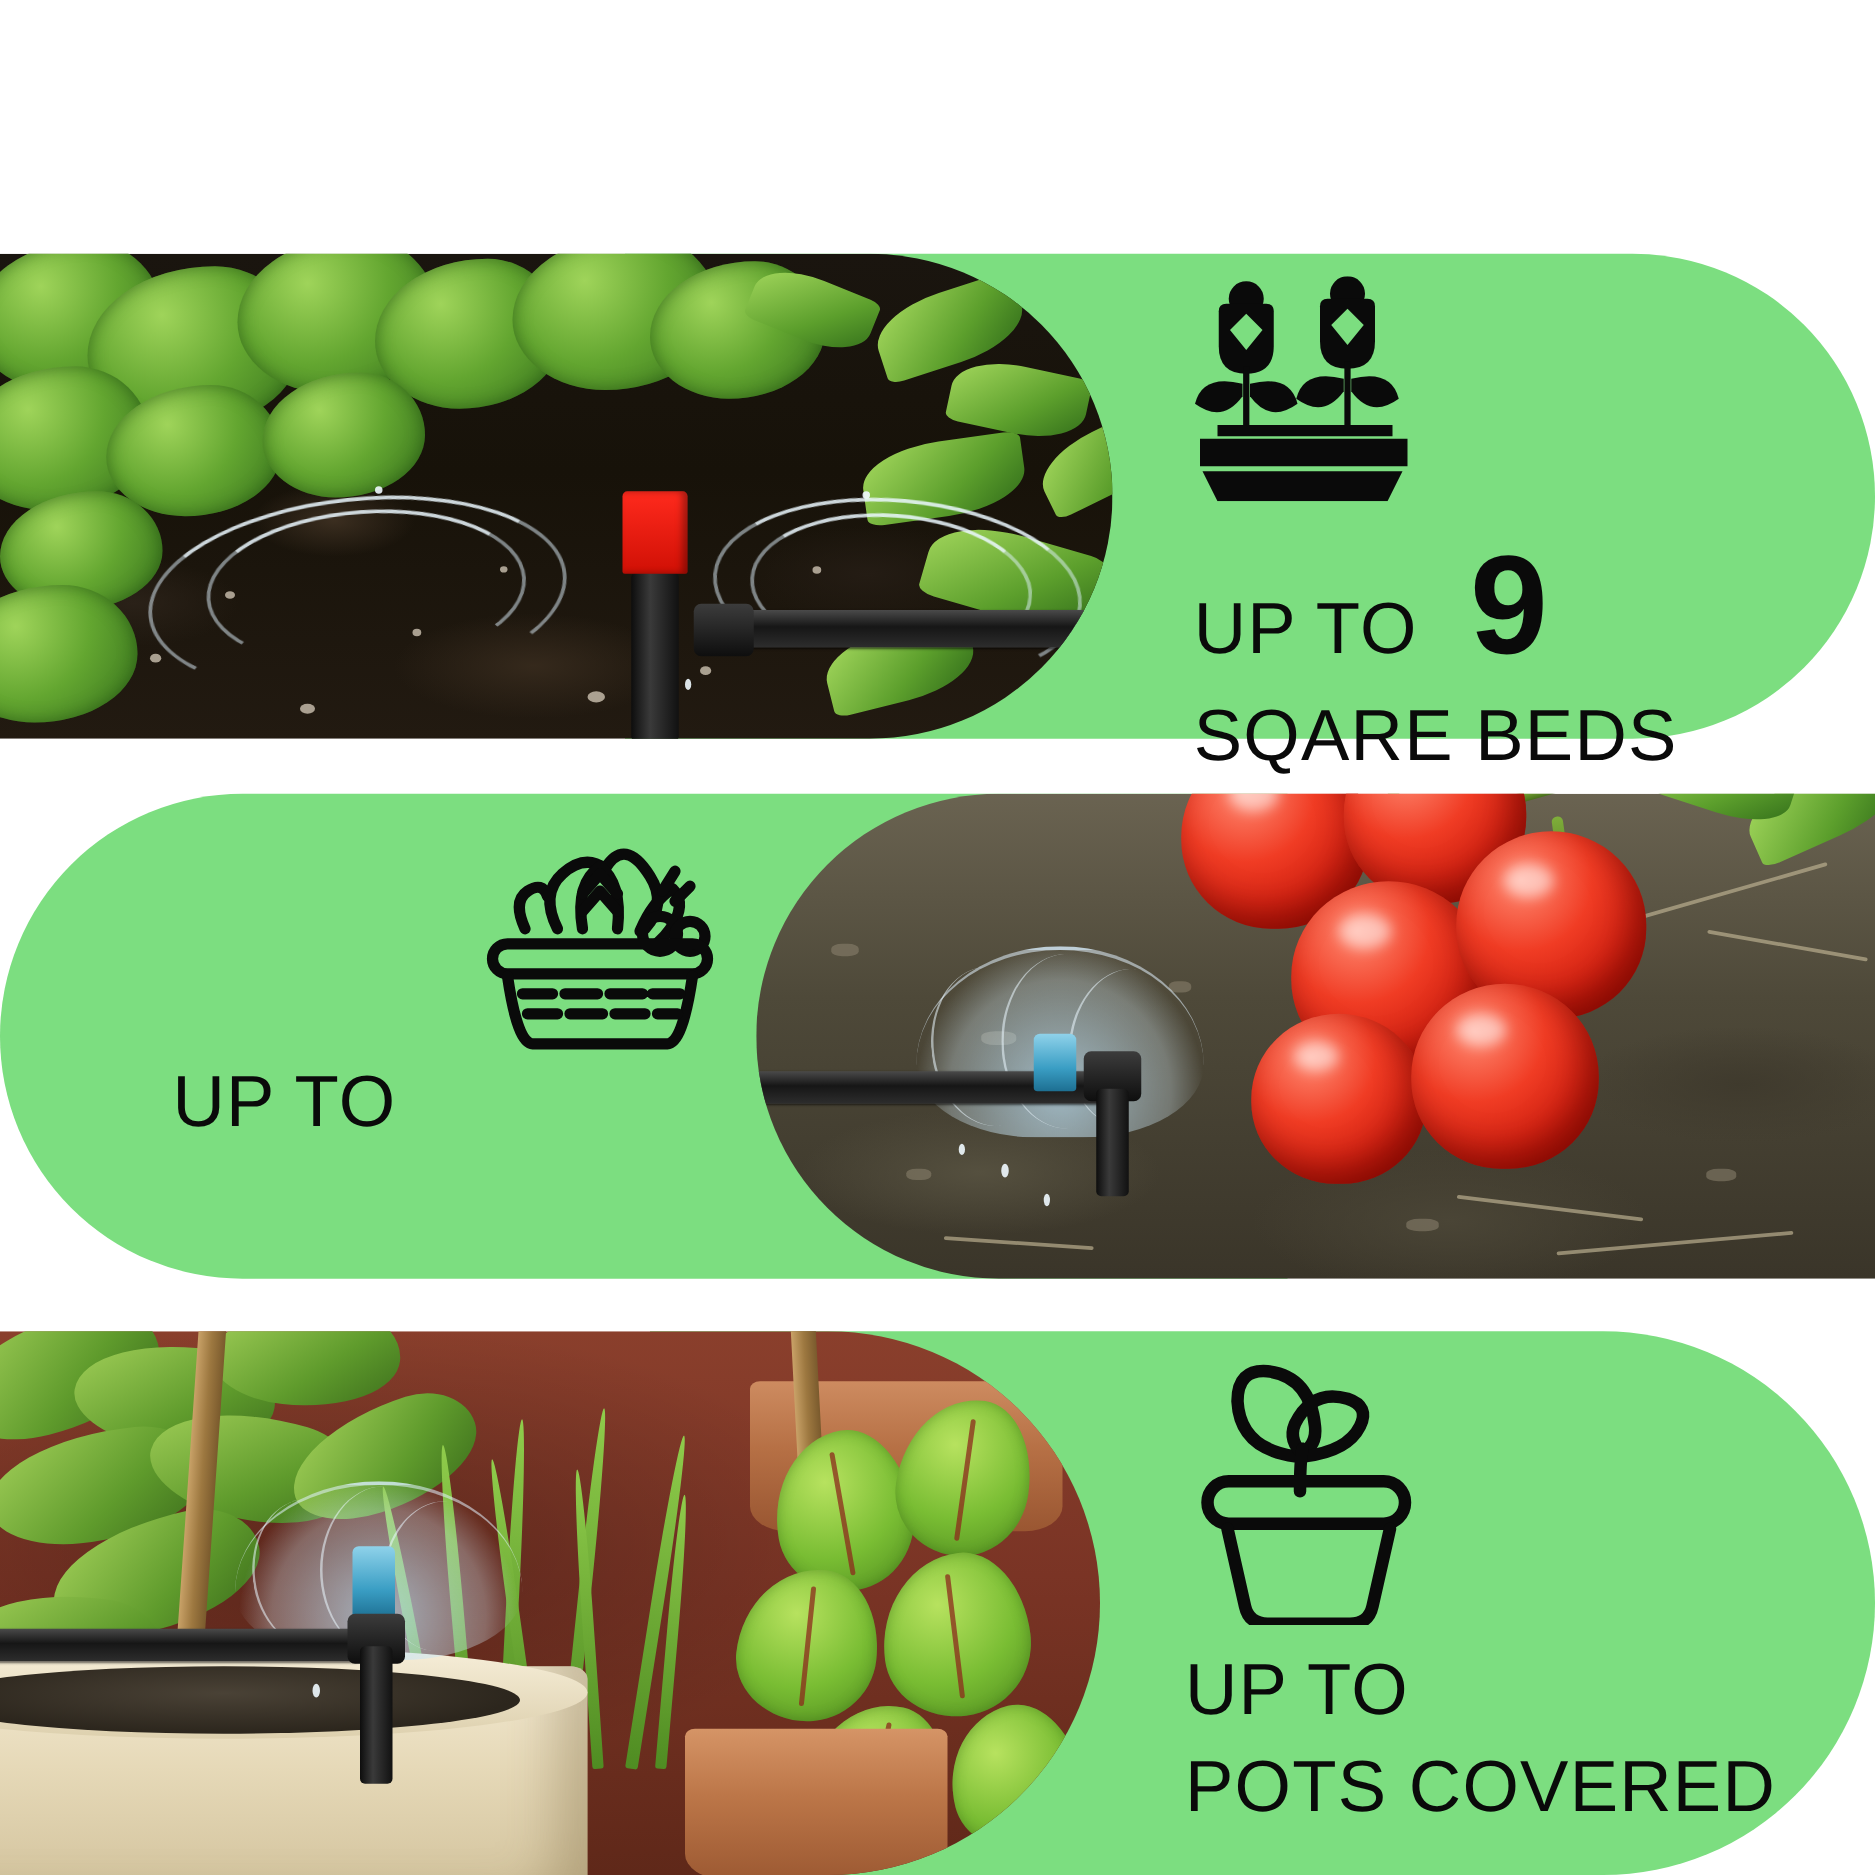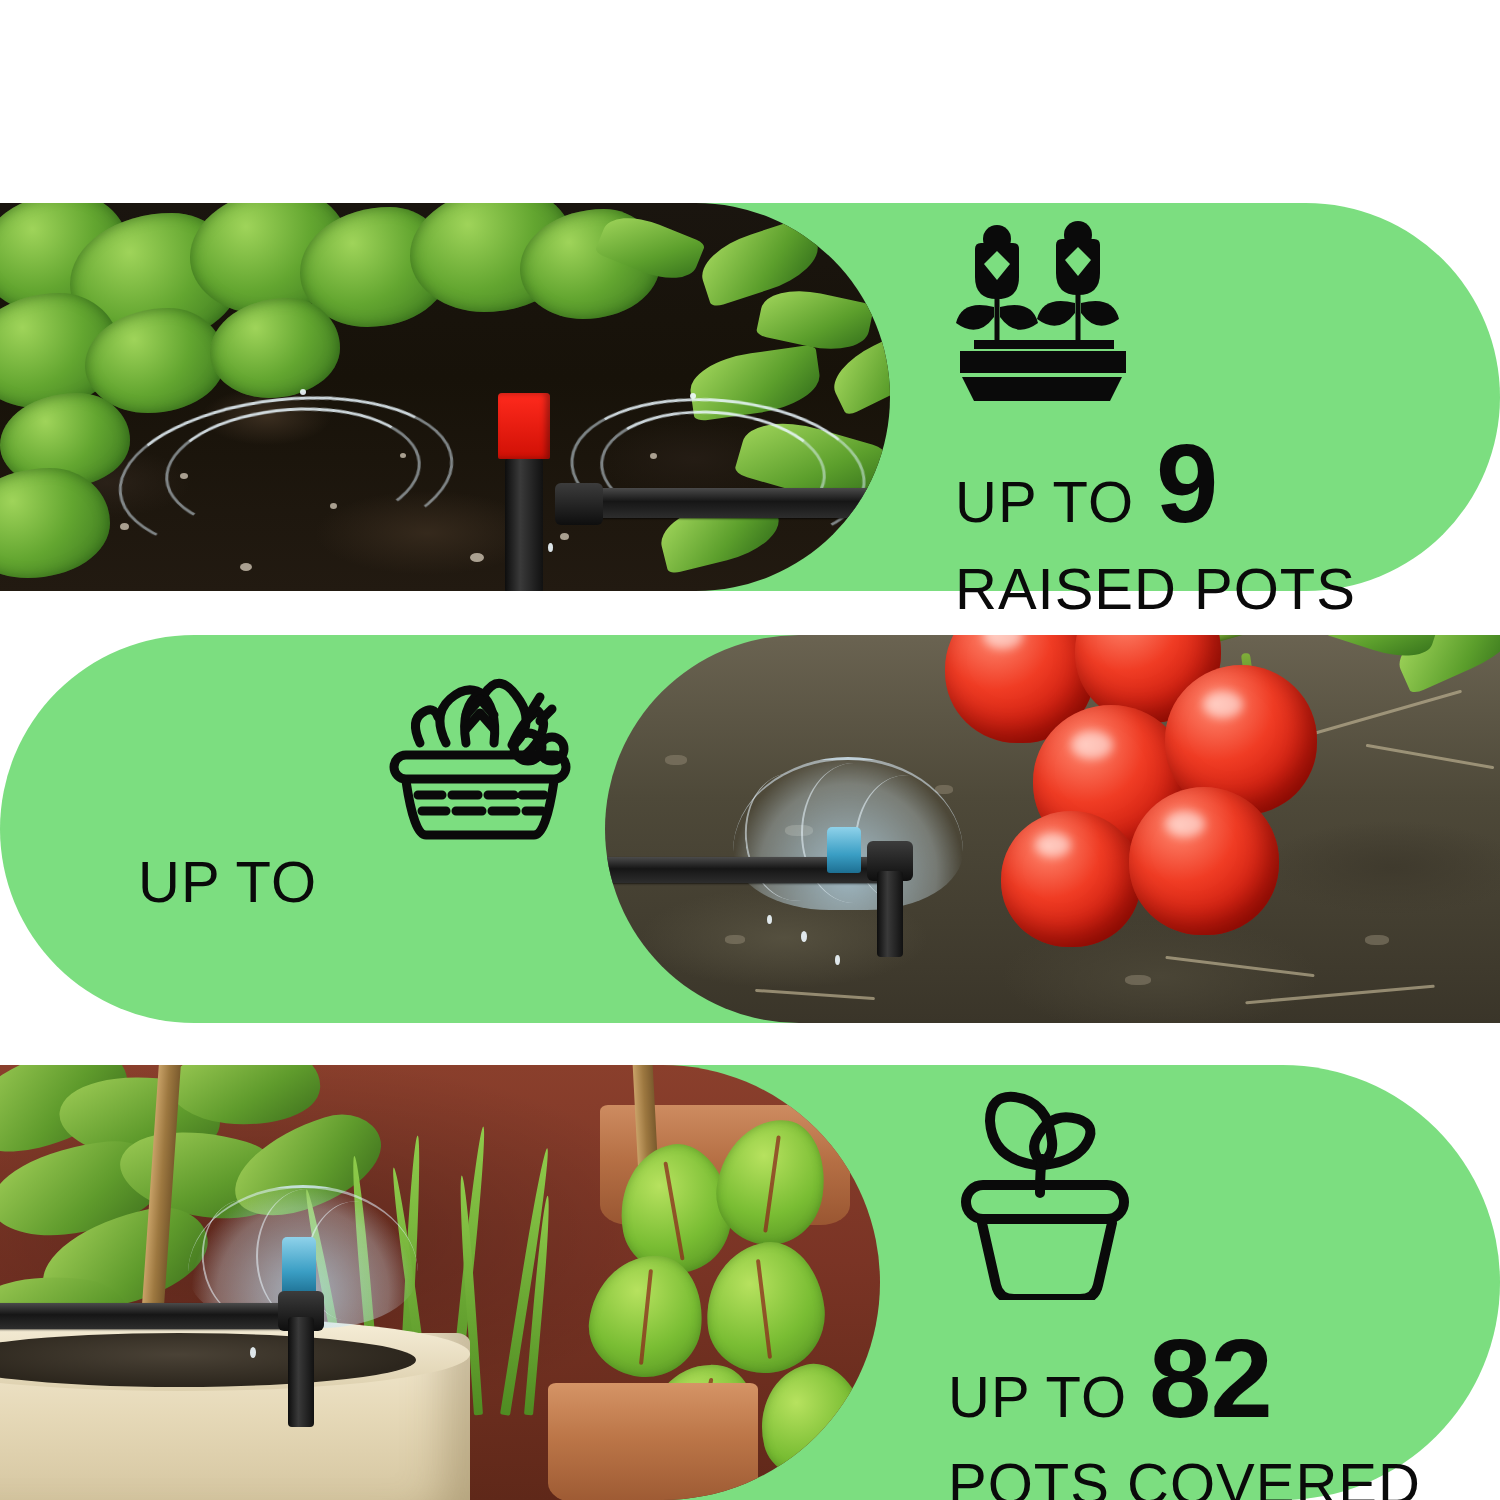--- a/index.html
+++ b/index.html
@@ -102,20 +102,21 @@
   
   .stat {
     position: absolute;
     color: #0a0a0a;
     line-height: 1;
   }
   .stat .line-1 {
     display: flex;
     align-items: baseline;
     white-space: nowrap;
+    gap: 20px;
   }
   .stat .upto {
     font-size: 58px;
     font-weight: normal;
     letter-spacing: 1px;
   }
   .stat .big-number {
     font-size: 112px;
     font-weight: bold;
     margin-left: 22px;
@@ -399,21 +400,21 @@
           <path d="M7 156 l160 0 l-12 24 l-136 0 z"></path>
         </g>
       </svg>
     </div>
 
     <div class="stat" style="left:955px; top:225px;">
       <div class="line-1">
         <span class="upto">UP TO</span>
         <span class="big-number">9</span>
       </div>
-      <div class="line-2">RAISED POTS</div>
+      <div class="line-2">SQARE BEDS</div>
     </div>
   </div>
 
   <div class="row" id="row-2">
 
     <div class="panel-green left" style="width:1030px;"></div>
 
     <div class="photo right-cap" style="width:895px;">
       <div class="scene">
         <div class="soil-dry"></div>
@@ -581,19 +582,18 @@
           <rect x="18" y="100" width="158" height="34" rx="17"></rect>
 
           <path d="M34 138 l14 62 q3 14 18 14 l66 0 q15 0 18 -14 l14 -62"></path>
         </g>
       </svg>
     </div>
 
     <div class="stat" style="left:948px; top:258px;">
       <div class="line-1">
         <span class="upto">UP TO</span>
-        <span class="big-number">82</span>
       </div>
       <div class="line-2">POTS COVERED</div>
     </div>
   </div>
 
 </div>
 
 </body></html>

